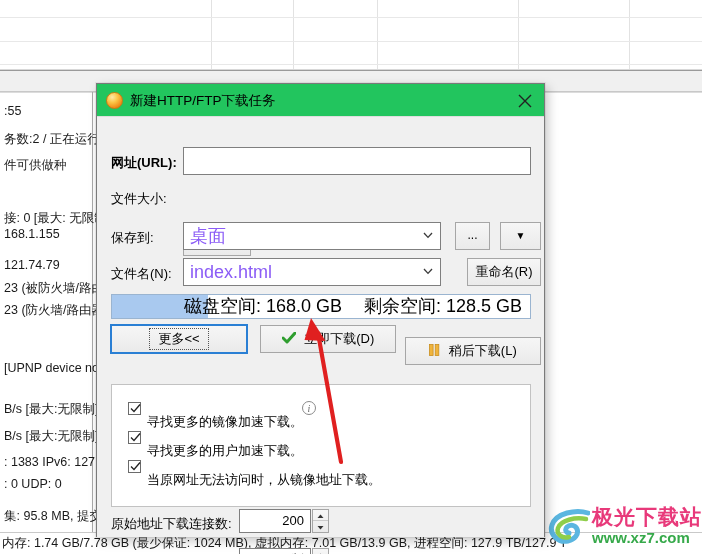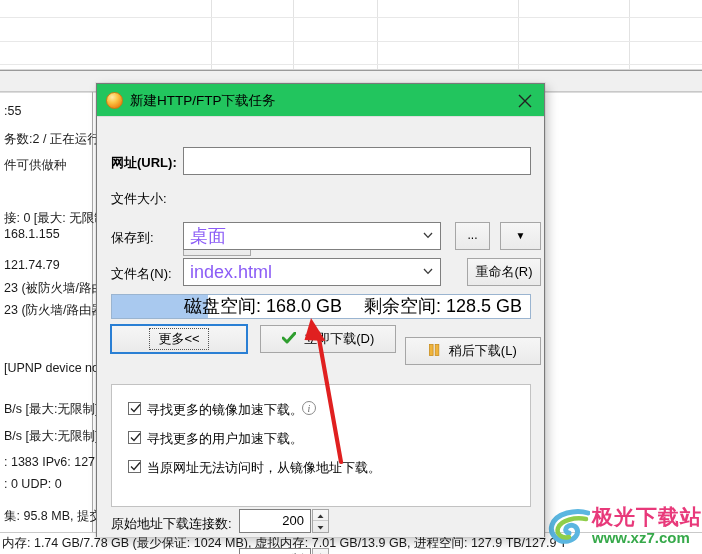--- a/index.html
+++ b/index.html
@@ -248,21 +248,21 @@
     font-size: 13px; color: #000;
     white-space: nowrap;
   }
   .cbox {
     position: absolute; left: 0; top: 1px;
     width: 13px; height: 13px;
     background: #fff;
     border: 1px solid #6b6b6b;
   }
   .cbox svg { position: absolute; left: 1px; top: 0px; }
-  .cbtext { position: absolute; left: 19px; top: 0; }
+  .cbtext { position: absolute; left: 19px; top: 12px; }
 
   .info-icon {
     position: absolute;
     width: 14px; height: 14px;
     border: 1px solid #8a8a8a;
     border-radius: 50%;
     color: #6a6a6a;
     font-size: 10px;
     font-family: "Liberation Serif", serif;
     font-style: italic;

